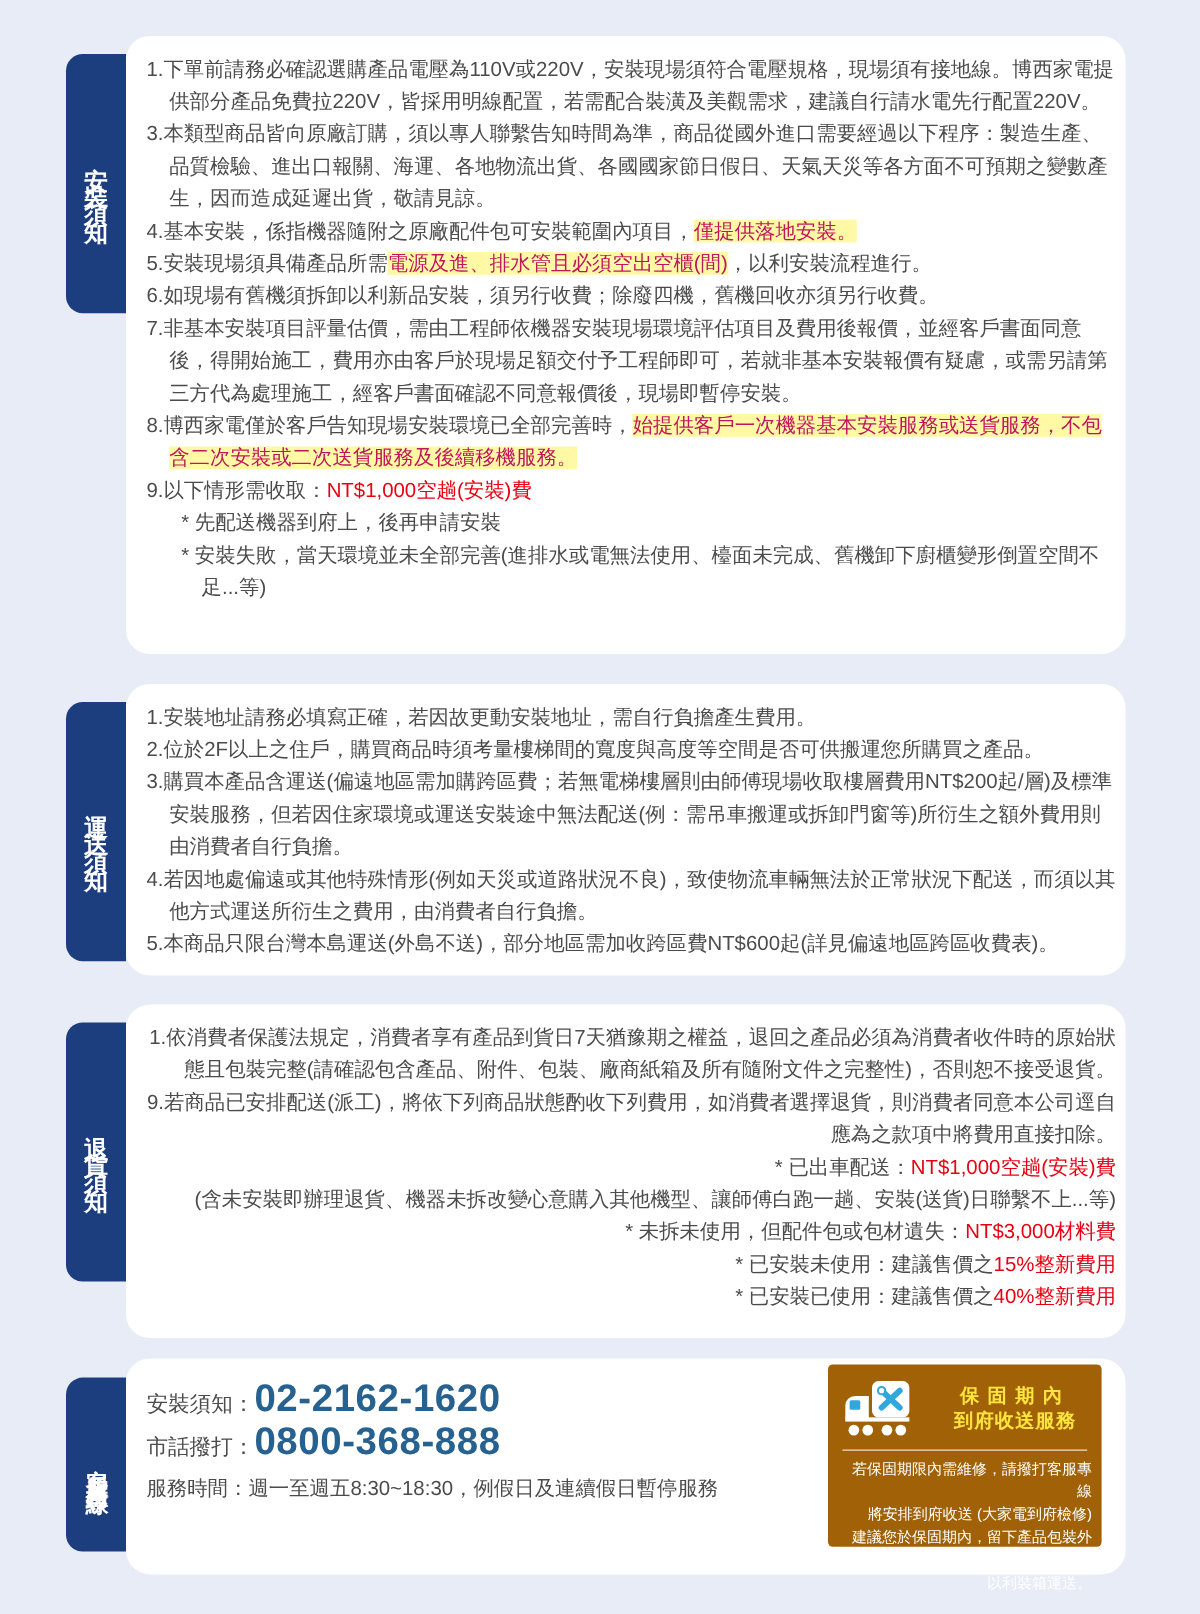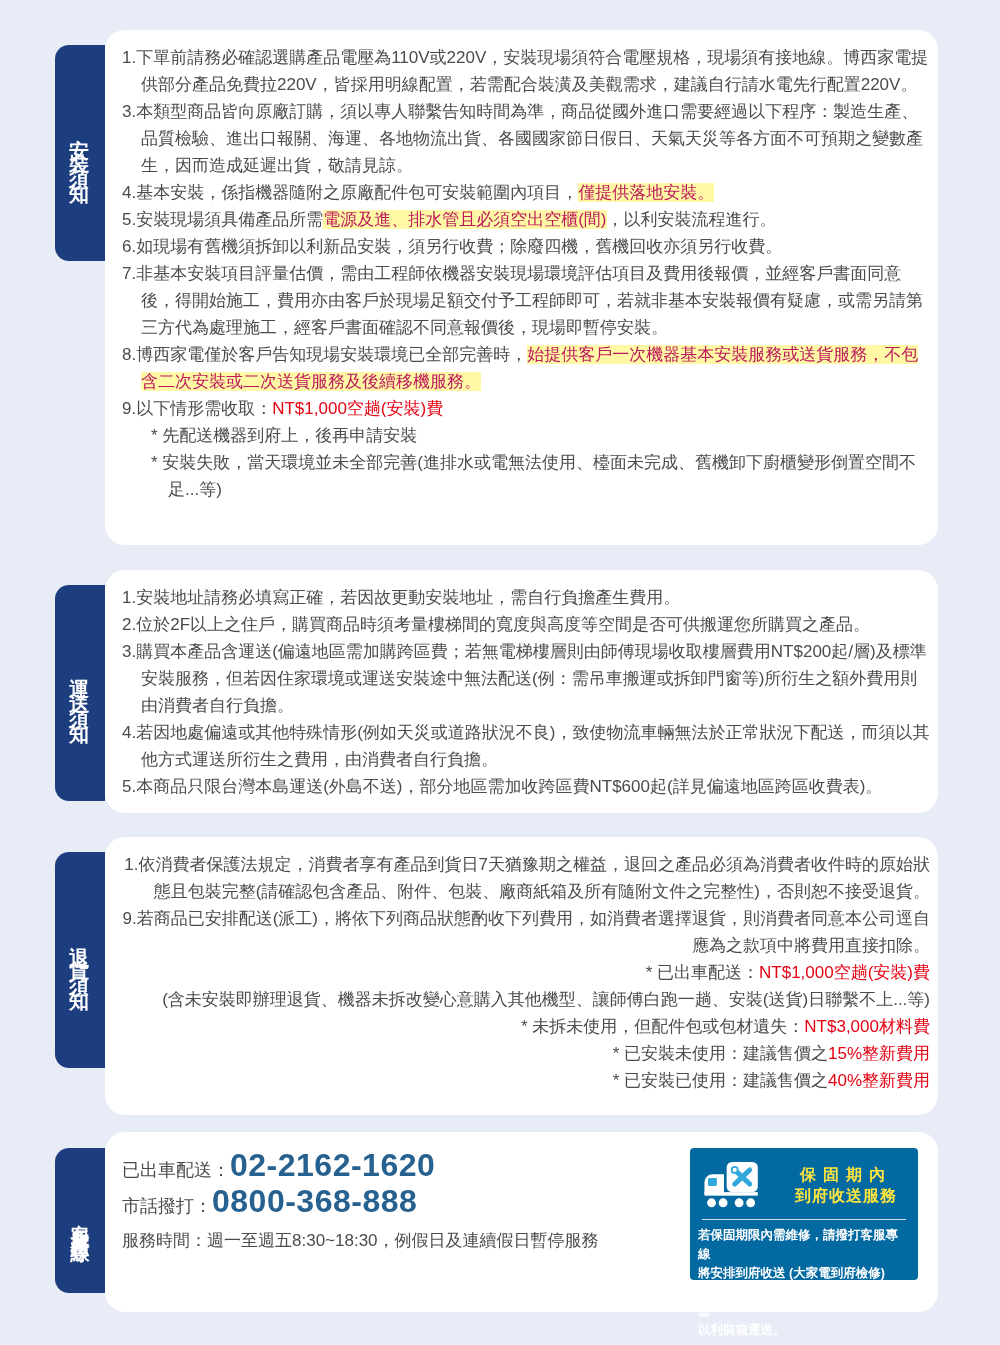--- a/index.html
+++ b/index.html
@@ -47,32 +47,32 @@
 
   
   .svc-intro{font-size:18px;line-height:30px;}
   .svc-row{display:flex;align-items:baseline;margin-top:4px;}
   .svc-label{font-size:18px;}
   .svc-number{color:#26618f;font-weight:700;font-size:32px;letter-spacing:.5px;}
   .svc-hours{font-size:17px;margin-top:7px;}
 
   
   .warranty{
-    position:absolute;left:585px;top:16px;width:228px;height:132px;
-    background:#0369a1;border-radius:4px;
+    position:absolute;left:585px;top:5px;width:228px;height:152px;
+    background:#a16207;border-radius:4px;
     box-sizing:border-box;padding:10px 8px 6px 8px;
     color:#fff;
   }
   .w-head{display:flex;align-items:center;justify-content:flex-start;}
   .w-icon{width:84px;flex:0 0 84px;display:flex;justify-content:center;}
   .w-titles{flex:1;color:#ffe53d;font-weight:700;text-align:center;}
   .w-t1{font-size:16px;letter-spacing:7px;line-height:21px;}
   .w-t2{font-size:16px;letter-spacing:1px;line-height:21px;}
   .w-divider{border-top:1px solid rgba(255,255,255,.8);margin:7px 4px 6px 4px;}
-  .w-body{font-size:12.5px;line-height:19px;text-align:left;font-weight:700;}
+  .w-body{font-size:12.5px;line-height:19px;text-align:right;font-weight:400;}
 </style>
 </head>
 <body>
 
 <div class="page">
 
   <div class="tab tab1">安裝須知</div>
   <div class="card card1">
       <div class="row-item"><span>1.下單前請務必確認選購產品電壓為110V或220V，安裝現場須符合電壓規格，現場須有接地線。博西家電提供部分產品免費拉220V，皆採用明線配置，若需配合裝潢及美觀需求，建議自行請水電先行配置220V。</span></div>
       <div class="row-item"><span>3.本類型商品皆向原廠訂購，須以專人聯繫告知時間為準，商品從國外進口需要經過以下程序：製造生產、品質檢驗、進出口報關、海運、各地物流出貨、各國國家節日假日、天氣天災等各方面不可預期之變數產生，因而造成延遲出貨，敬請見諒。</span></div>
@@ -102,21 +102,21 @@
       <div class="row-sub"><span>* 已出車配送：</span><span class="red">NT$1,000空趟(安裝)費</span></div>
       <div class="row-note"><span>(含未安裝即辦理退貨、機器未拆改變心意購入其他機型、讓師傅白跑一趟、安裝(送貨)日聯繫不上...等)</span></div>
       <div class="row-sub"><span>* 未拆未使用，但配件包或包材遺失：</span><span class="red">NT$3,000材料費</span></div>
       <div class="row-sub"><span>* 已安裝未使用：建議售價之</span><span class="red">15%整新費用</span></div>
       <div class="row-sub"><span>* 已安裝已使用：建議售價之</span><span class="red">40%整新費用</span></div>
     </div>
 
   <div class="tab tab4">客戶服務專線</div>
   <div class="card card4">
     <div class="svc-row">
-      <span class="svc-label">已出車配送：</span>
+      <span class="svc-label">安裝須知：</span>
       <span class="svc-number">02-2162-1620</span>
     </div>
     <div class="svc-row">
       <span class="svc-label">市話撥打：</span>
       <span class="svc-number">0800-368-888</span>
     </div>
     <div class="svc-hours">
       <span>服務時間：</span><span>週一至週五8:30~18:30，例假日及連續假日暫停服務</span>
     </div>
 

